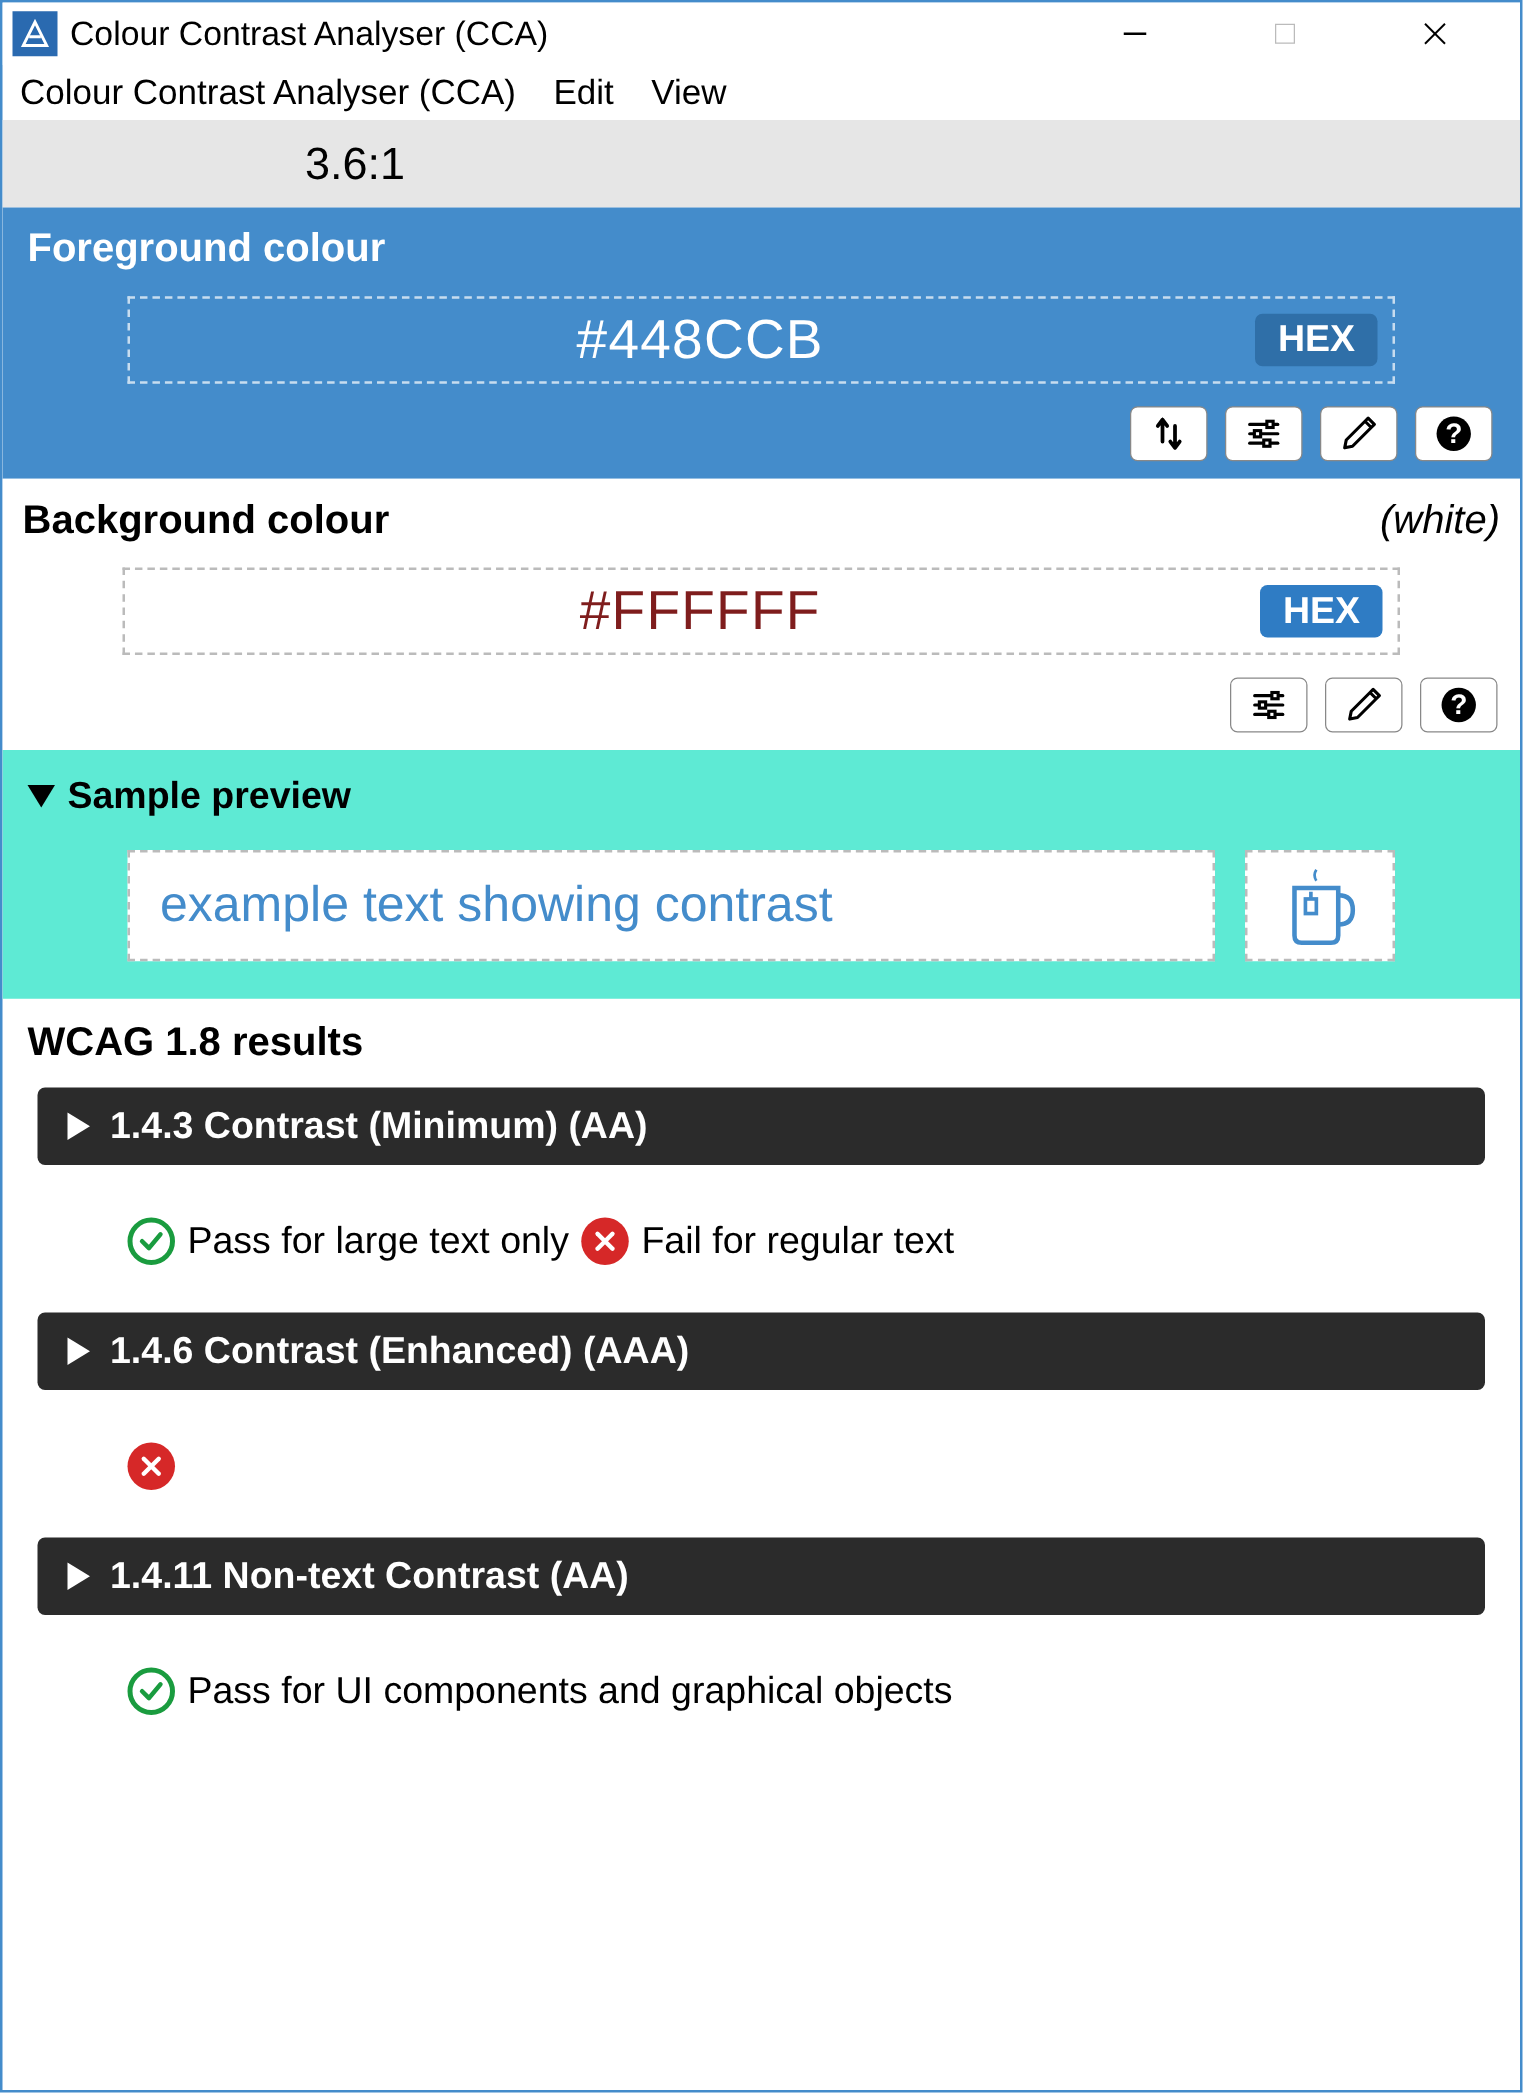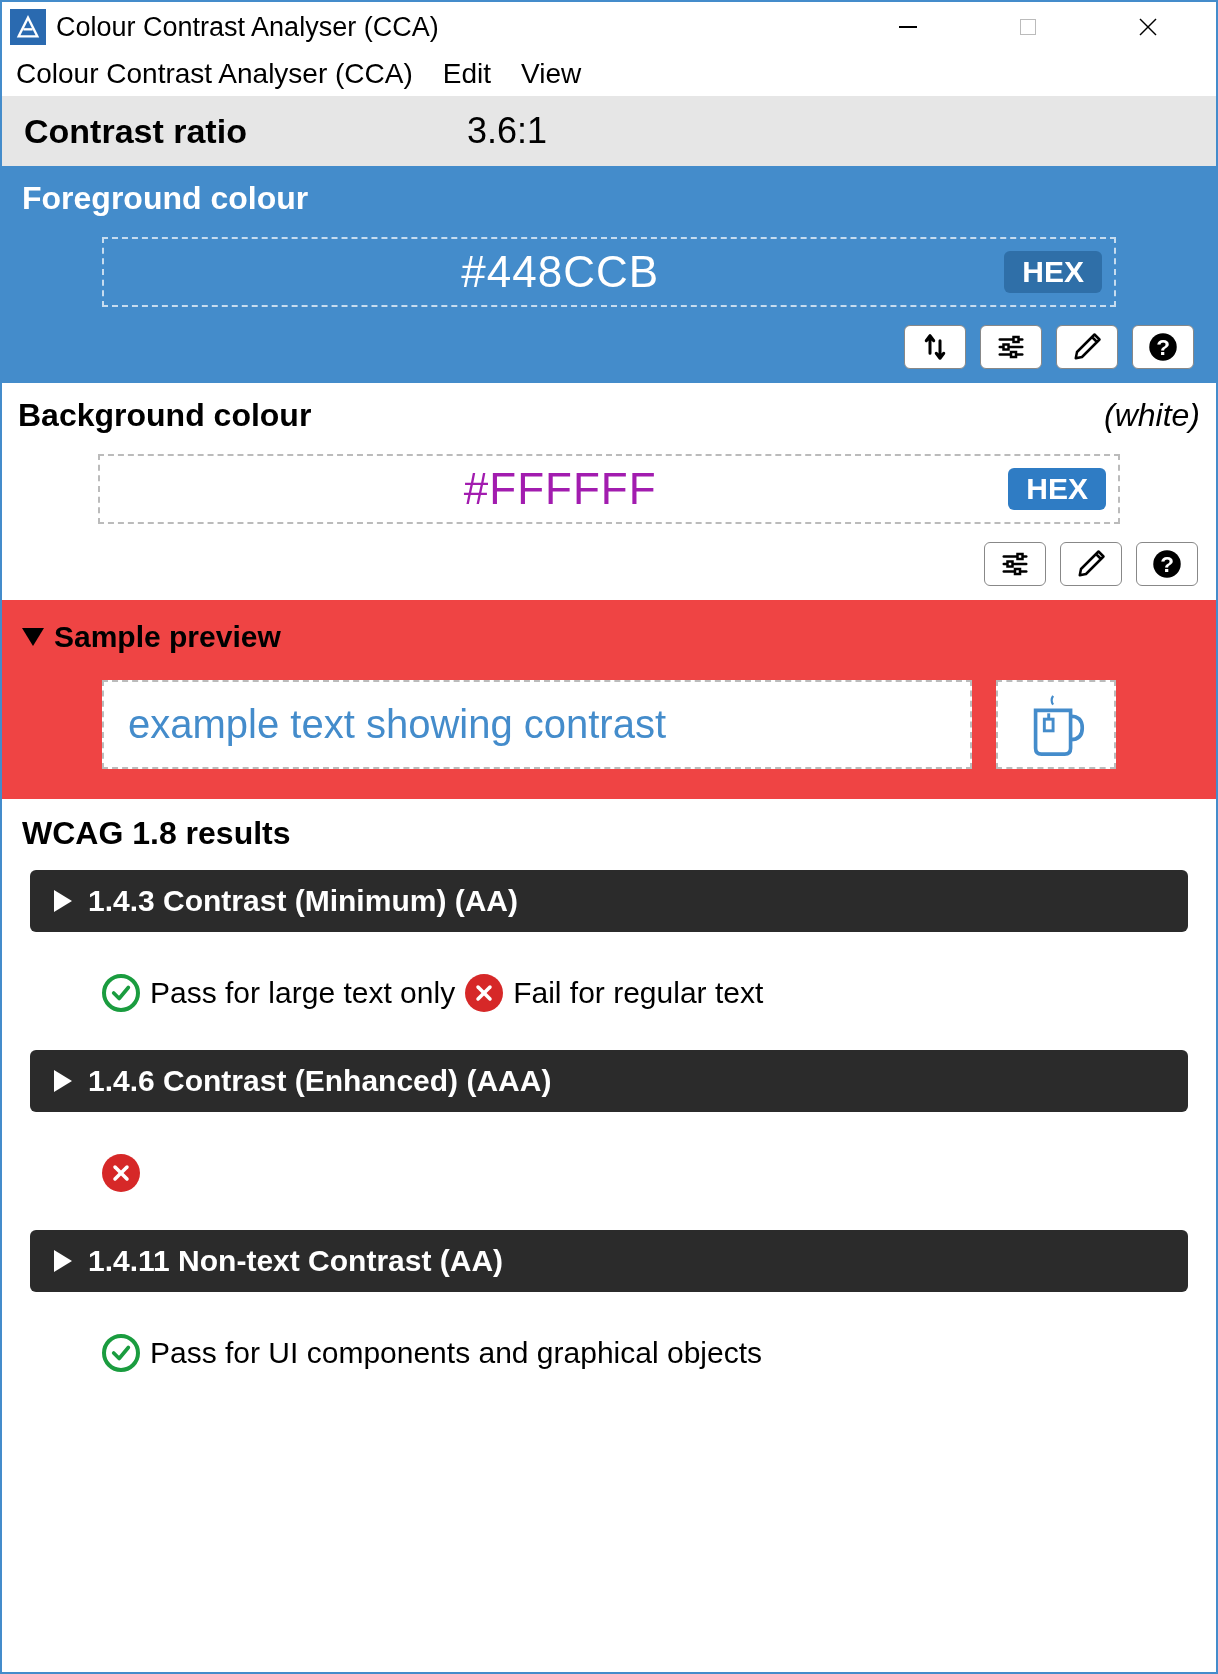--- a/index.html
+++ b/index.html
@@ -112,31 +112,31 @@
 .bg-heading-row { display: flex; align-items: baseline; }
 .bg-heading-row .section-heading { flex: 0 0 auto; }
 .bg-name { margin-left: auto; font-style: italic; font-size: 32px; }
 .bg-color-row {
   margin: 0 80px;
   border: 2px dashed #bbb;
   display: flex;
   align-items: center;
   padding: 8px 12px;
 }
-.bg-color-row .color-value { color: #a21caf; }
+.bg-color-row .color-value { color: #7f1d1d; }
 .bg-hex-badge {
   background: #2f7cc4;
   color: #fff;
   font-size: 30px;
   font-weight: 600;
   padding: 4px 18px;
   border-radius: 6px;
 }
 .preview-section {
-  background: #ef4444;
+  background: #5eead4;
   padding: 20px 20px 30px 20px;
 }
 .preview-heading {
   font-size: 30px;
   font-weight: 700;
   display: flex;
   align-items: center;
   gap: 10px;
   margin-bottom: 26px;
 }
@@ -234,21 +234,20 @@
   </div>
 </div>
 
 <div class="menubar">
   <span>Colour Contrast Analyser (CCA)</span>
   <span>Edit</span>
   <span>View</span>
 </div>
 
 <div class="ratio-bar">
-  <span class="ratio-label">Contrast ratio</span>
   <span class="ratio-value">3.6:1</span>
 </div>
 
 <div class="fg-section">
   <div class="section-heading">Foreground colour</div>
   <div class="color-row">
     <span class="color-value">#448CCB</span>
     <span class="hex-badge">HEX</span>
   </div>
   <div class="tool-row">

